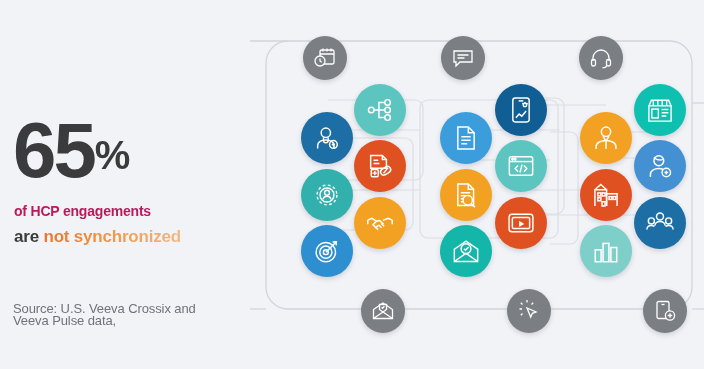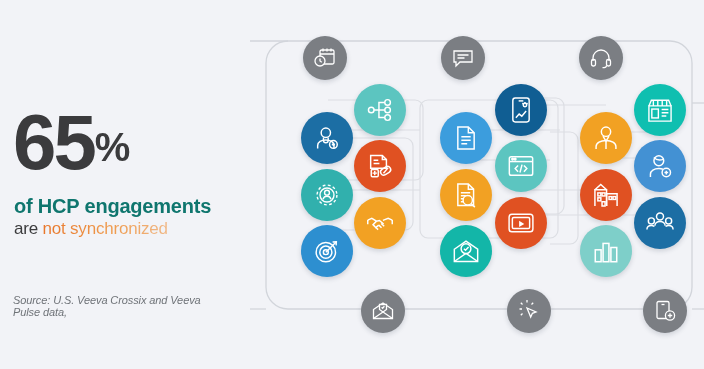--- a/index.html
+++ b/index.html
@@ -7,51 +7,51 @@
     width:704px;height:369px;
     background:#f2f3f7;
     font-family:"Liberation Sans", sans-serif;
     overflow:hidden;
     position:relative;
   }
   #root{position:absolute;inset:0;}
 
   
   .stat-panel{
-    position:absolute;left:0;top:0;width:250px;height:342px;
+    position:absolute;left:0;top:8px;width:250px;height:342px;
   }
   .big-stat{
     position:absolute;left:13px;top:103px;
     font-size:78px;line-height:78px;
     font-weight:800;letter-spacing:-3px;
     color:#3b3b3d;
     display:flex;align-items:flex-start;
   }
   .big-stat .pct{
     font-size:40px;line-height:44px;font-weight:800;
     letter-spacing:-1px;margin-top:22px;margin-left:1px;
   }
   .stat-line-1{
     position:absolute;left:14px;top:195px;
-    font-size:20px;font-weight:600;color:#0f766e;
+    font-size:14px;font-weight:600;color:#be185d;
     letter-spacing:-.2px;
   }
   .stat-line-2{
     position:absolute;left:14px;top:219px;
-    font-size:17px;font-weight:400;color:#3b3b3d;
+    font-size:17px;font-weight:700;color:#3b3b3d;
     letter-spacing:-.2px;
   }
   .accent{
     background:linear-gradient(90deg,#e8762a 0%,#ef9b4e 55%,#f0b887 100%);
     -webkit-background-clip:text;background-clip:text;
     -webkit-text-fill-color:transparent;color:#e8762a;
   }
   .source{
     position:absolute;left:13px;top:295px;width:215px;
-    font-size:11px;line-height:11.5px;font-style:italic;
+    font-size:13px;line-height:11.5px;
     color:#6f7378;letter-spacing:-.1px;
   }
 
   
   .diagram{position:absolute;left:250px;top:0;width:454px;height:369px;}
   .diagram svg{position:absolute;left:0;top:0;}
 
   .node{
     position:absolute;border-radius:50%;
     display:flex;align-items:center;justify-content:center;

